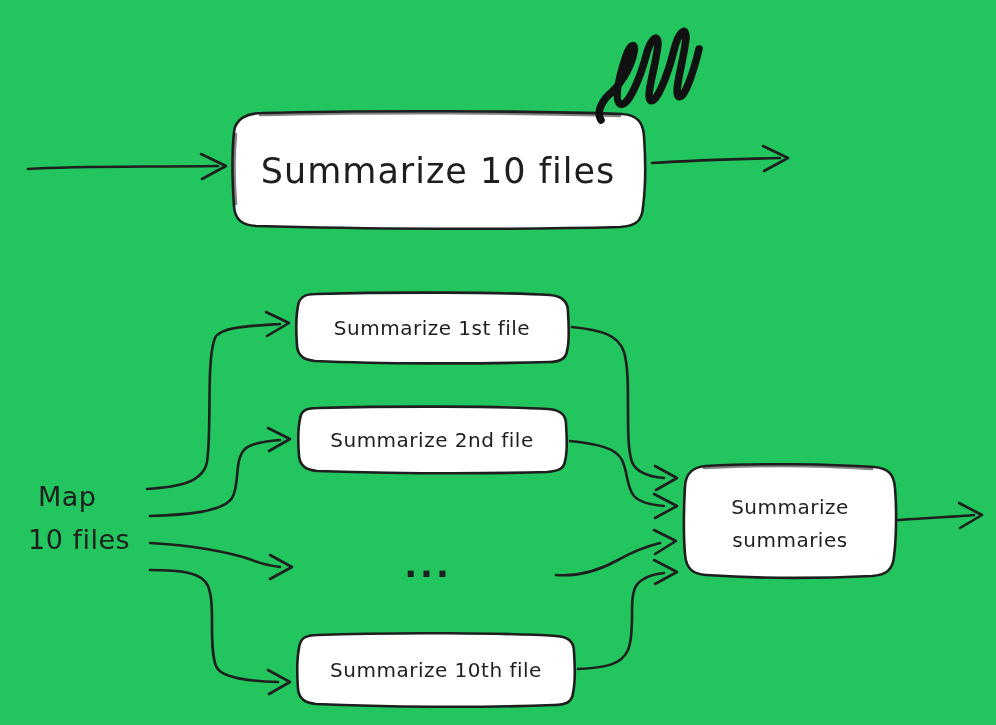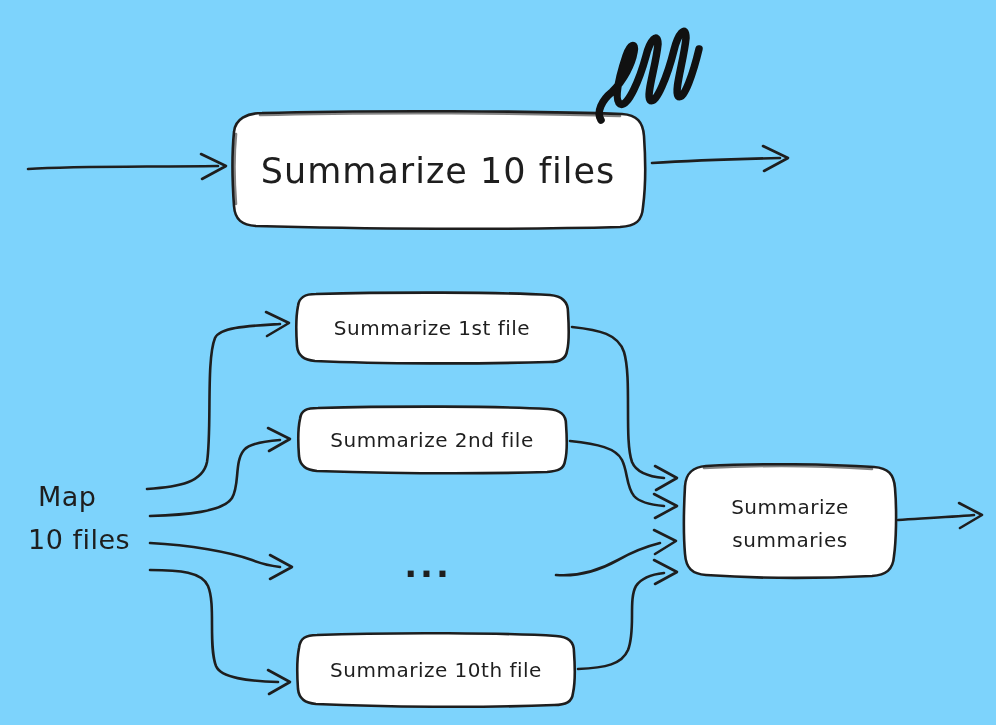--- a/index.html
+++ b/index.html
@@ -1,20 +1,20 @@
 <!DOCTYPE html>
 <html><head>
 <meta charset="utf-8">
 <style>
   html, body { margin: 0; padding: 0; background: #ffffff; }
   .canvas {
     position: relative;
     width: 996px;
     height: 725px;
-    background: #7dd3fc;
+    background: #22c55e;
     overflow: hidden;
   }
   svg { display: block; }
   .stroke {
     stroke: #1e1e1e;
     fill: none;
     stroke-width: 2.6;
     stroke-linecap: round;
     stroke-linejoin: round;
   }

